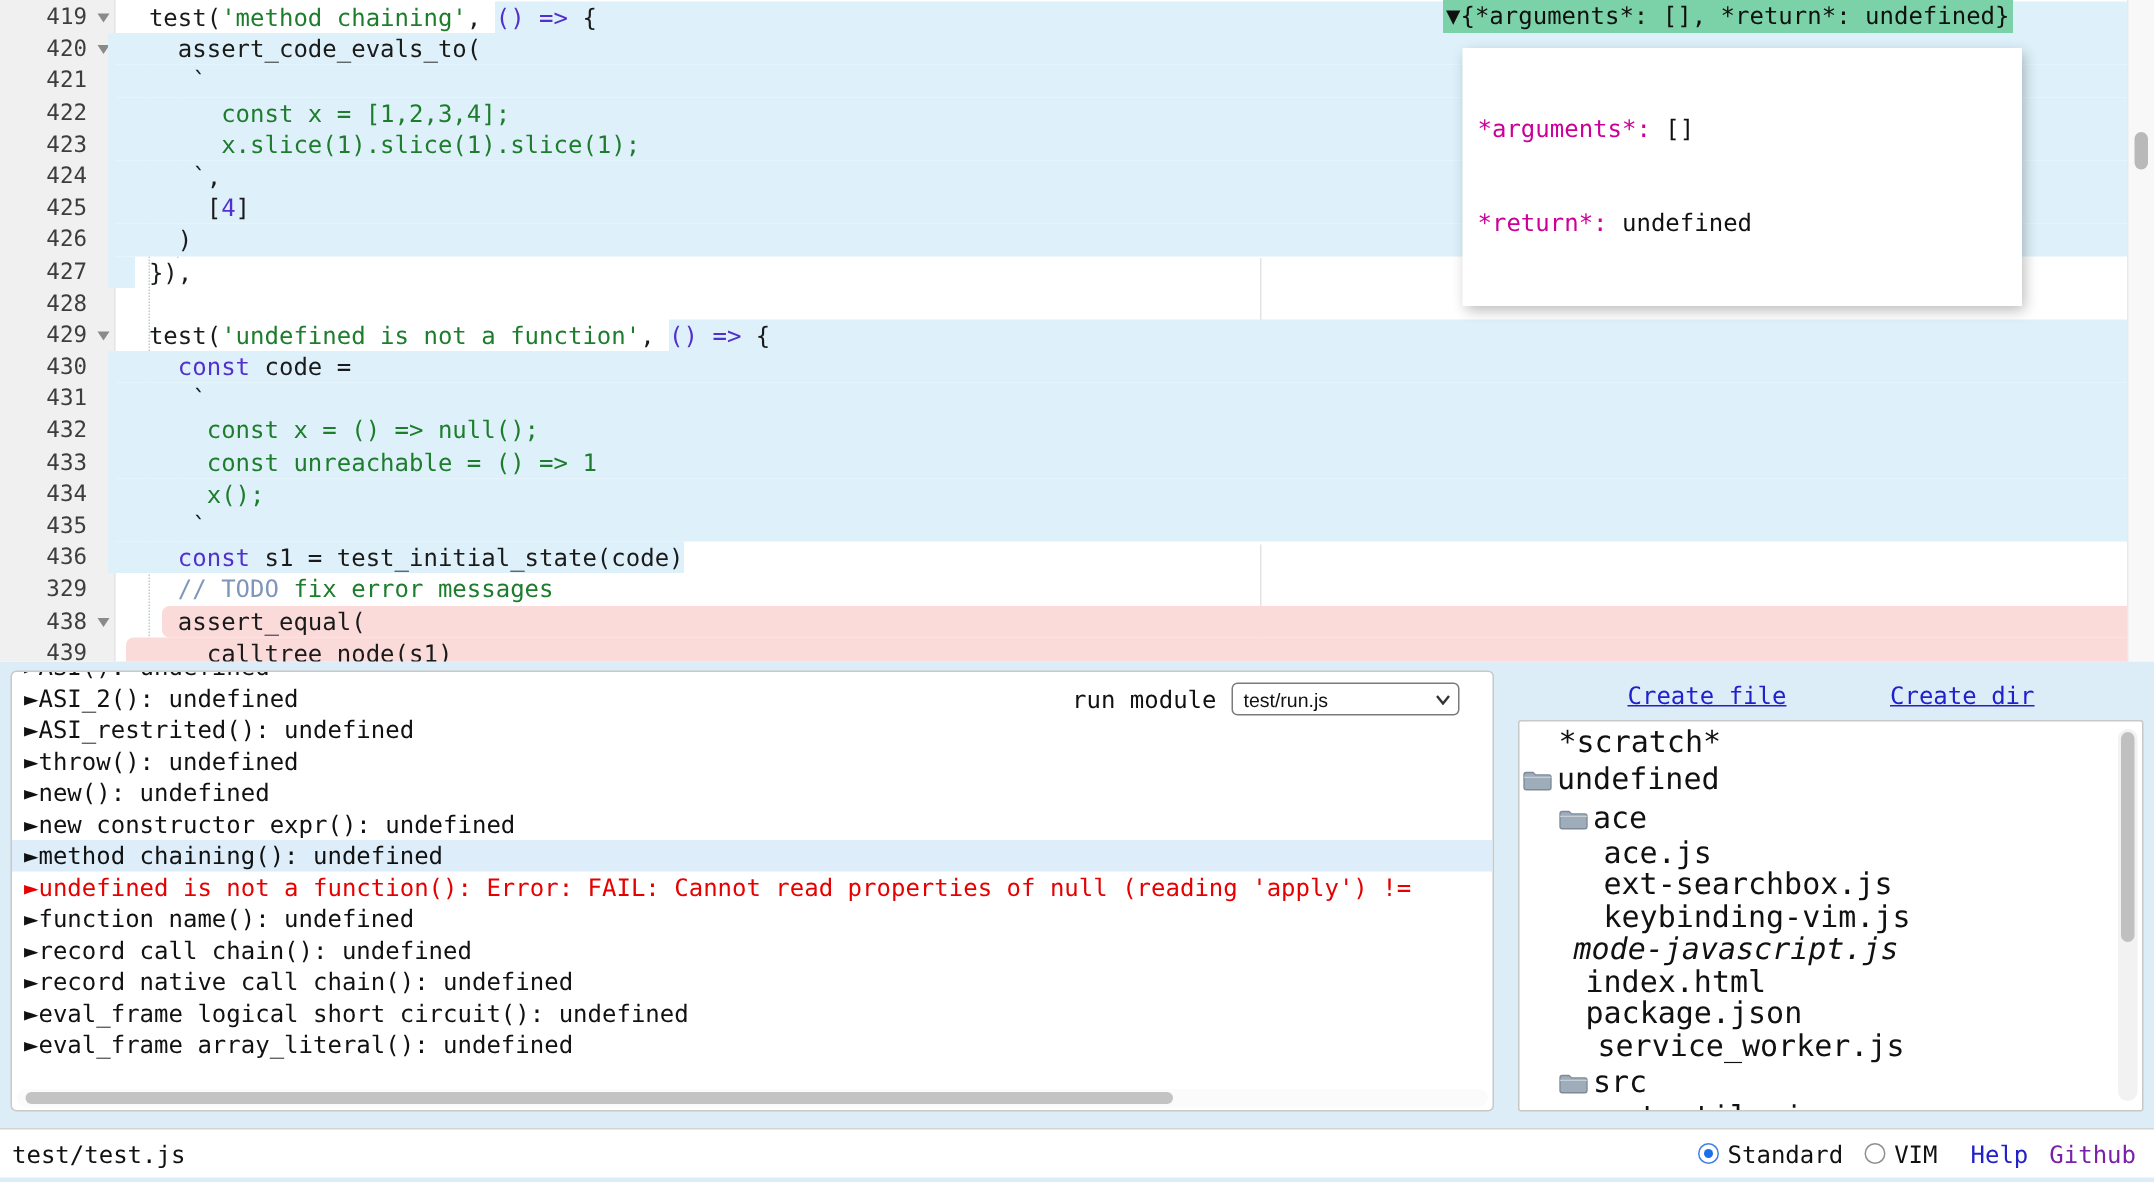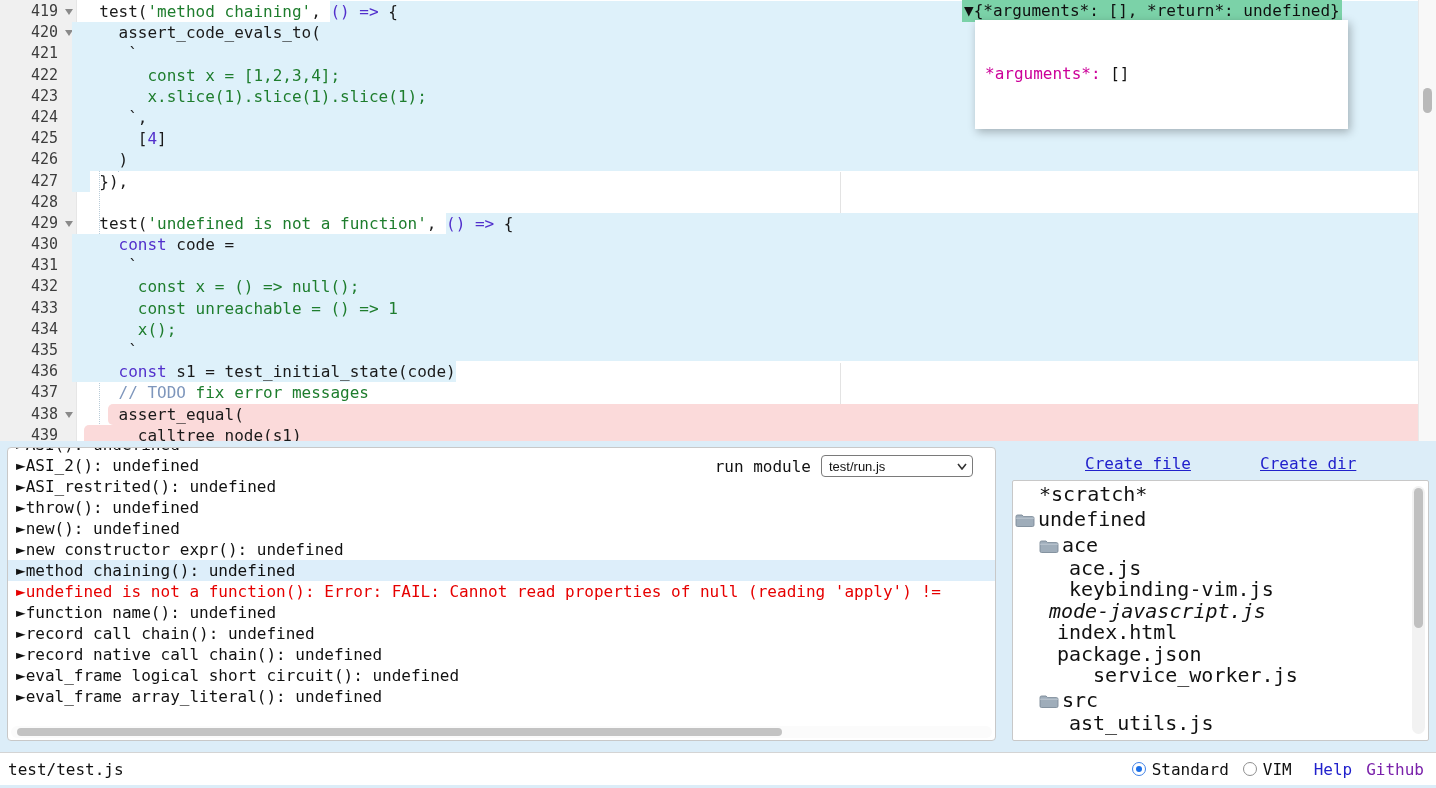--- a/index.html
+++ b/index.html
@@ -25,21 +25,21 @@
   .hl{position:absolute;top:0;bottom:0;z-index:1}
   .hl.blue{background:#def1fa}
   .hl.pink{background:#fbdada;border-radius:5px 0 0 5px}
   .txt{position:relative;z-index:3}
   .p{color:#1a1a1a}.k{color:#5230cc}.s{color:#1e7d2d}.n{color:#5230cc}.c{color:#7e96bc}
   #edscroll{position:absolute;right:0;top:0;width:17px;height:441px;background:#f8f8f8;border-left:1px solid #e9e9e9;z-index:4}
   #edthumb{position:absolute;right:4px;top:88px;width:9px;height:25px;background:#b9b9b9;border-radius:5px}
   
   #tooltip{position:absolute;left:962px;top:0;z-index:20;font-size:16px;line-height:22px}
   .tt-head{background:#7bd2a8;height:22px;padding:0 2px;color:#101010;white-space:pre}
-  .tt-body{position:absolute;left:13px;top:20px;width:353px;background:#fff;box-shadow:2px 3px 9px rgba(0,0,0,.28);padding:1px 10px 3px 10px;line-height:21px;white-space:pre}
+  .tt-body{position:absolute;left:13px;top:32px;width:353px;background:#fff;box-shadow:2px 3px 9px rgba(0,0,0,.28);padding:1px 10px 3px 10px;line-height:21px;white-space:pre}
   .tt-key{color:#cc0099}
   .tt-val{color:#111}
   
   #results{position:absolute;left:7px;top:447px;width:989px;height:294px;background:#fff;border:1px solid #c8c8c8;border-radius:4px;box-sizing:border-box;overflow:hidden}
   #res-list{position:absolute;left:0;top:0;right:0;font-size:16px;line-height:21px}
   .rrow{padding-left:8px;white-space:pre;color:#111}
   .rrow.sel{background:#ddeefa}
   .rrow.err{color:#e60000}
   .clip{height:7px;overflow:hidden}
   .clip .inner{margin-top:-14px}
@@ -96,33 +96,34 @@
       <div class="eline"><div class="gut">427</div><div class="codeln"><div class="hl blue" style="left: -4px; width: 18px;"></div><span class="txt"><span class="p">  }),</span></span></div></div>
       <div class="eline"><div class="gut">428</div><div class="codeln"><span class="txt"></span></div></div>
       <div class="eline"><div class="gut">429<span class="fold"></span></div><div class="codeln"><div class="hl blue" style="left: calc(38ch + 4px); right: 0px;"></div><span class="txt"><span class="p">  test(</span><span class="s">'undefined is not a function'</span><span class="p">, </span><span class="k">() =&gt; </span><span class="p">{</span></span></div></div>
       <div class="eline"><div class="gut">430</div><div class="codeln"><div class="hl blue" style="left: -4px; right: 0px;"></div><span class="txt"><span class="p">    </span><span class="k">const</span><span class="p"> code =</span></span></div></div>
       <div class="eline"><div class="gut">431</div><div class="codeln"><div class="hl blue" style="left: -4px; right: 0px;"></div><span class="txt"><span class="p">     `</span></span></div></div>
       <div class="eline"><div class="gut">432</div><div class="codeln"><div class="hl blue" style="left: -4px; right: 0px;"></div><span class="txt"><span class="s">      const x = () =&gt; null();</span></span></div></div>
       <div class="eline"><div class="gut">433</div><div class="codeln"><div class="hl blue" style="left: -4px; right: 0px;"></div><span class="txt"><span class="s">      const unreachable = () =&gt; 1</span></span></div></div>
       <div class="eline"><div class="gut">434</div><div class="codeln"><div class="hl blue" style="left: -4px; right: 0px;"></div><span class="txt"><span class="s">      x();</span></span></div></div>
       <div class="eline"><div class="gut">435</div><div class="codeln"><div class="hl blue" style="left: -4px; right: 0px;"></div><span class="txt"><span class="p">     `</span></span></div></div>
       <div class="eline"><div class="gut">436</div><div class="codeln"><div class="hl blue" style="left: -4px; width: calc(39ch + 8px);"></div><span class="txt"><span class="p">    </span><span class="k">const</span><span class="p"> s1 = test_initial_state(code)</span></span></div></div>
-      <div class="eline"><div class="gut">437</div><div class="codeln"><span class="txt"><span class="p">    </span><span class="c">// TODO</span><span class="s"> fix error messages</span></span></div></div>
+      <div class="eline"><div class="gut">329</div><div class="codeln"><span class="txt"><span class="p">    </span><span class="c">// TODO</span><span class="s"> fix error messages</span></span></div></div>
       <div class="eline"><div class="gut">438<span class="fold"></span></div><div class="codeln"><div class="hl pink" style="left: calc(3.5ch - 2px); right: 0px;"></div><span class="txt"><span class="p">    assert_equal(</span></span></div></div>
       <div class="eline"><div class="gut">439</div><div class="codeln"><div class="hl pink" style="left: calc(1ch - 2px); right: 0px;"></div><span class="txt"><span class="p">      calltree_node(s1)</span></span></div></div>
     </div>
   <div id="edscroll">
     <div id="edthumb"></div>
   </div>
 </div>
 
 <div id="tooltip">
   <div class="tt-head">▼{*arguments*: [], *return*: undefined}</div>
   <div class="tt-body">
     <div><span class="tt-key">*arguments*:</span><span class="tt-val"> []</span></div>
+    <div><span class="tt-key">*return*:</span><span class="tt-val"> undefined</span></div>
   </div>
 </div>
 
 <div id="results">
   <div id="runmod">
     <span>run module</span>
     <div id="runsel">
       <span>test/run.js</span>
       <svg width="10" height="7" viewBox="0 0 10 7">
           <polyline points="1,1 5,6 9,1" fill="none" stroke="#333" stroke-width="1.6"></polyline>
@@ -159,25 +160,26 @@
         <div class="frow file" style="padding-left: 26px;"><span>*scratch*</span></div>
         <div class="frow folder" style="padding-left: 2px;"><span class="ficon"><svg width="20" height="15" viewBox="0 0 20 15">
               <path d="M1 3.5 Q1 2 2.5 2 L7 2 L8.7 3.6 L17.5 3.6 Q19 3.6 19 5.1 L19 12 Q19 13.5 17.5 13.5 L2.5 13.5 Q1 13.5 1 12 Z" fill="#9fadba" stroke="#7d8b98" stroke-width="0.9"></path>
               <path d="M1 5.2 L19 5.2" stroke="#c6d0d9" stroke-width="0.8"></path>
             </svg></span><span>undefined</span></div>
         <div class="frow folder" style="padding-left: 26px;"><span class="ficon"><svg width="20" height="15" viewBox="0 0 20 15">
               <path d="M1 3.5 Q1 2 2.5 2 L7 2 L8.7 3.6 L17.5 3.6 Q19 3.6 19 5.1 L19 12 Q19 13.5 17.5 13.5 L2.5 13.5 Q1 13.5 1 12 Z" fill="#9fadba" stroke="#7d8b98" stroke-width="0.9"></path>
               <path d="M1 5.2 L19 5.2" stroke="#c6d0d9" stroke-width="0.8"></path>
             </svg></span><span>ace</span></div>
         <div class="frow file" style="padding-left: 56px;"><span>ace.js</span></div>
+        <div class="frow file" style="padding-left: 56px;"><span>ext-searchbox.js</span></div>
         <div class="frow file" style="padding-left: 56px;"><span>keybinding-vim.js</span></div>
         <div class="frow file" style="padding-left: 36px; font-style: italic;"><span>mode-javascript.js</span></div>
         <div class="frow file" style="padding-left: 44px;"><span>index.html</span></div>
         <div class="frow file" style="padding-left: 44px;"><span>package.json</span></div>
-        <div class="frow file" style="padding-left: 52px; margin-left: 28px;"><span>service_worker.js</span></div>
+        <div class="frow file" style="padding-left: 52px;"><span>service_worker.js</span></div>
         <div class="frow folder" style="padding-left: 26px;"><span class="ficon"><svg width="20" height="15" viewBox="0 0 20 15">
               <path d="M1 3.5 Q1 2 2.5 2 L7 2 L8.7 3.6 L17.5 3.6 Q19 3.6 19 5.1 L19 12 Q19 13.5 17.5 13.5 L2.5 13.5 Q1 13.5 1 12 Z" fill="#9fadba" stroke="#7d8b98" stroke-width="0.9"></path>
               <path d="M1 5.2 L19 5.2" stroke="#c6d0d9" stroke-width="0.8"></path>
             </svg></span><span>src</span></div>
         <div class="frow file" style="padding-left: 56px;"><span>ast_utils.js</span></div>
       </div>
     <div id="ftscroll">
       <div id="ftthumb"></div>
     </div>
   </div>

